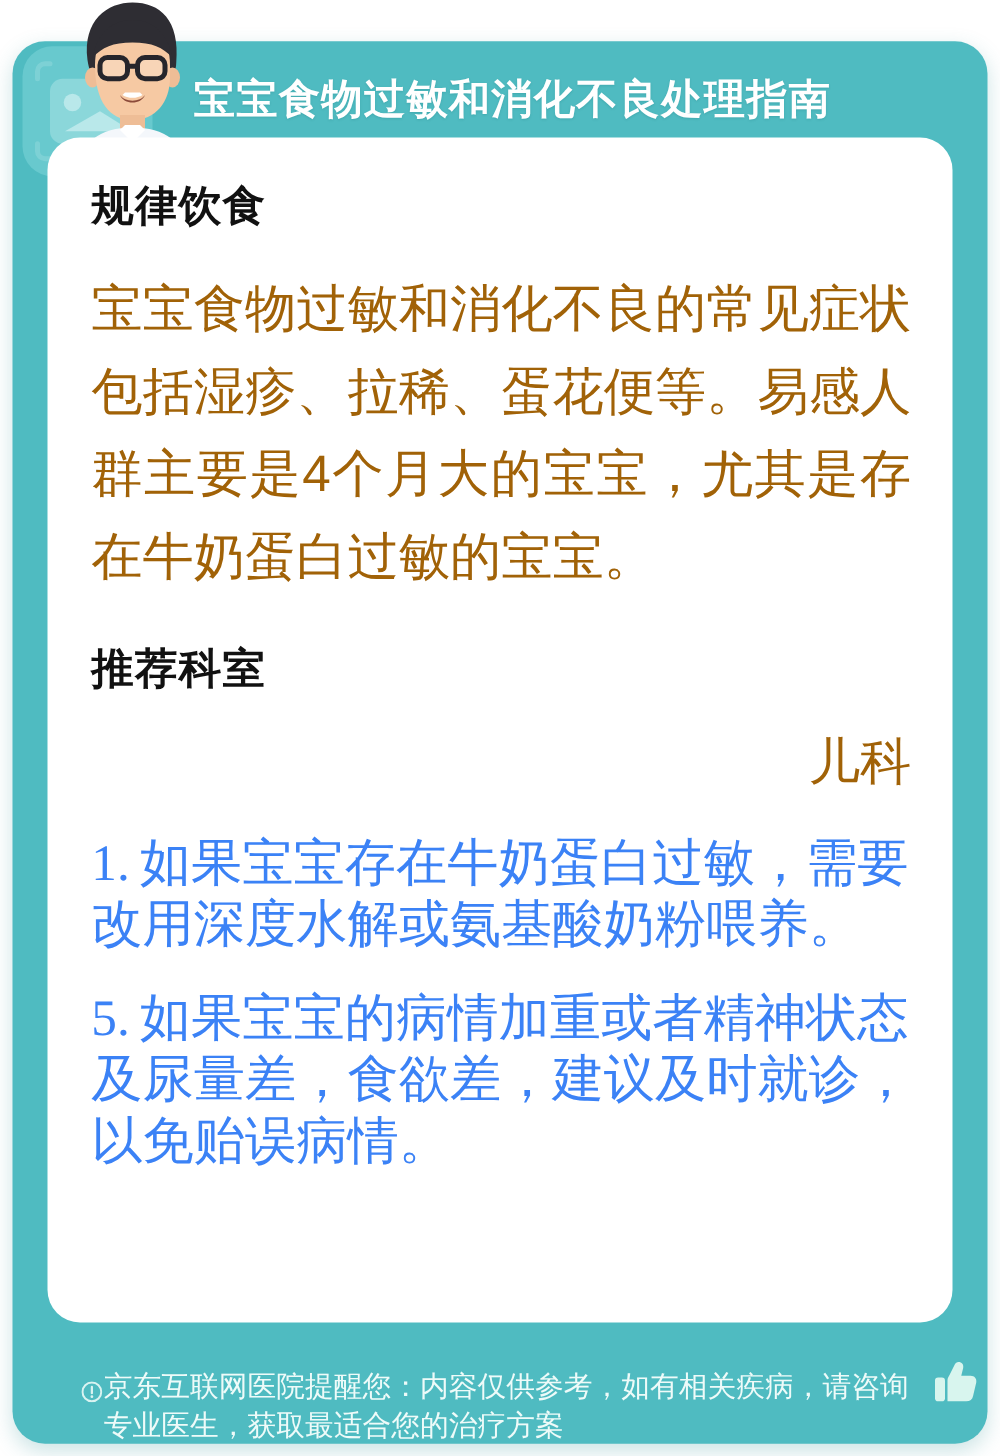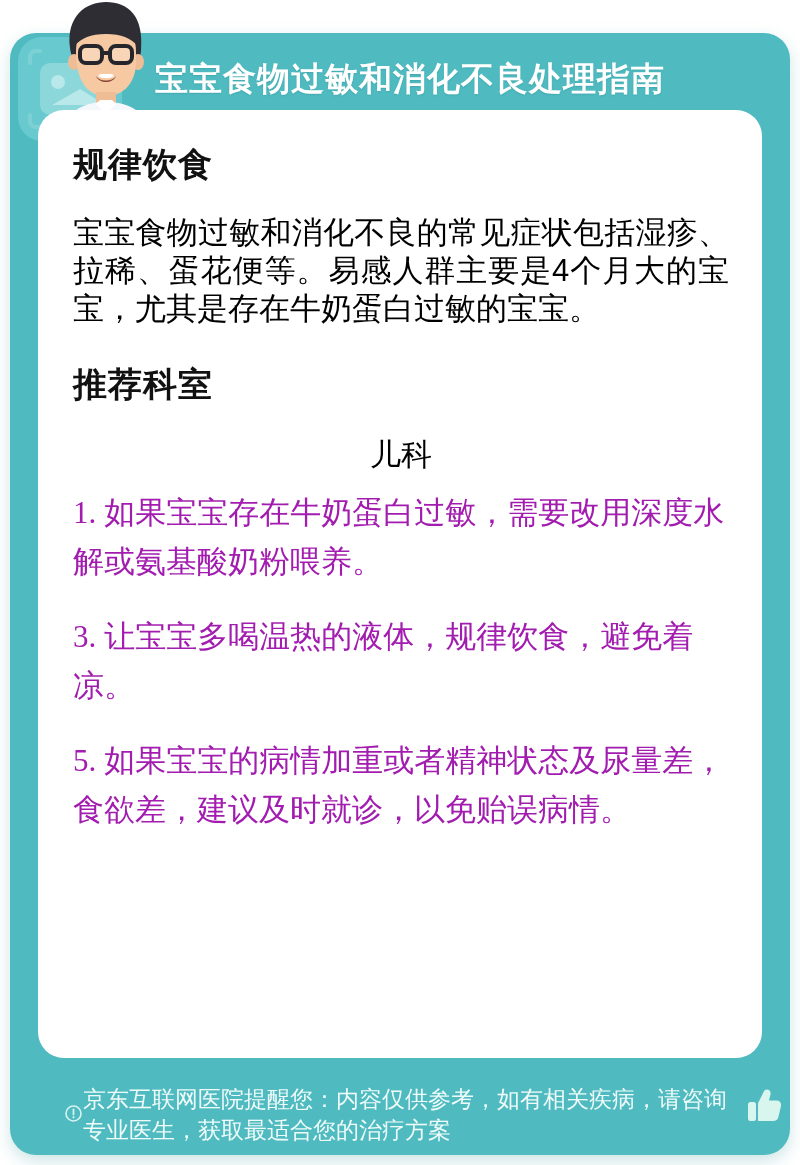--- a/index.html
+++ b/index.html
@@ -21,31 +21,31 @@
 
   .header-title { position:absolute; left:145px; top:24px; width:560px;
     font-size:33px; font-weight:bold; color:#ffffff; letter-spacing:1px;
     text-shadow:0 1px 2px rgba(0,90,95,.18); }
 
   .inner-card { position:absolute; left:28px; top:77px; width:724px; height:948px;
     background:#ffffff; border-radius:26px; padding:28px 33px 30px 35px; }
 
   .section-heading { font-size:34px; font-weight:bold; color:#111111;
     margin:4px 0 26px 0; letter-spacing:1px; }
-  .section-heading.tight { margin-bottom:30px; }
-  .body-text { font-size:31px; line-height:38px; color:#000000;
+  .section-heading.tight { margin-bottom:18px; }
+  .body-text { font-size:41px; line-height:66px; color:#a16207;
     margin:0 0 34px 0; text-align:justify; text-justify:inter-ideograph; }
-  .body-text.plain { text-align:center; margin-bottom:12px;font-family:Liberation Mono, monospace; }
-  .list-item { font-size:31px; line-height:49px; color:#a21caf; margin:0 0 26px 0; }
+  .body-text.plain { text-align:right; margin-bottom:24px; }
+  .list-item { font-size:41px; line-height:49px; color:#3b82f6; margin:0 0 26px 0; }
   .list-item:last-child { margin-bottom:0; }
   .num { font-family:"Liberation Serif","DejaVu Serif",serif; margin-right:8px; }
 
   .footer { position:absolute; left:28px; top:1042px; width:724px; height:100px; }
   .info-icon { position:absolute; left:27px; top:30px; width:17px; height:17px; }
-  .footer-text { position:absolute; left:45px; top:9px; width:662px;
+  .footer-text { position:absolute; left:45px; top:19px; width:662px;
     font-size:23px; line-height:31px; color:#eefbf9; }
   .thumb-btn { position:absolute; left:705px; top:10px; width:44px; height:44px;
     background:transparent; border:none; cursor:pointer; }
 </style>
 </head>
 <body>
 
 <div class="page">
   <div class="teal-card">
 
@@ -85,21 +85,20 @@
 
     <div class="inner-card">
       <div class="section-heading">规律饮食</div>
       <p class="body-text">宝宝食物过敏和消化不良的常见症状包括湿疹、拉稀、蛋花便等。易感人群主要是4个月大的宝宝，尤其是存在牛奶蛋白过敏的宝宝。</p>
 
       <div class="section-heading tight">推荐科室</div>
       <p class="body-text plain">儿科</p>
 
 
       <p class="list-item"><span class="num">1.</span><span>如果宝宝存在牛奶蛋白过敏，需要改用深度水解或氨基酸奶粉喂养。</span></p>
-      <p class="list-item"><span class="num">3.</span><span>让宝宝多喝温热的液体，规律饮食，避免着凉。</span></p>
       <p class="list-item"><span class="num">5.</span><span>如果宝宝的病情加重或者精神状态及尿量差，食欲差，建议及时就诊，以免贻误病情。</span></p>
     </div>
 
     <div class="footer">
       <svg class="info-icon" viewBox="0 0 17 17">
         <circle cx="8.5" cy="8.5" r="7.5" fill="none" stroke="#d9f3f1" stroke-width="1.6"></circle>
         <line x1="8.5" y1="4.5" x2="8.5" y2="9.5" stroke="#d9f3f1" stroke-width="1.8" stroke-linecap="round"></line>
         <circle cx="8.5" cy="12.3" r="1.1" fill="#d9f3f1"></circle>
       </svg>
       <div class="footer-text">京东互联网医院提醒您：内容仅供参考，如有相关疾病，请咨询专业医生，获取最适合您的治疗方案</div>

